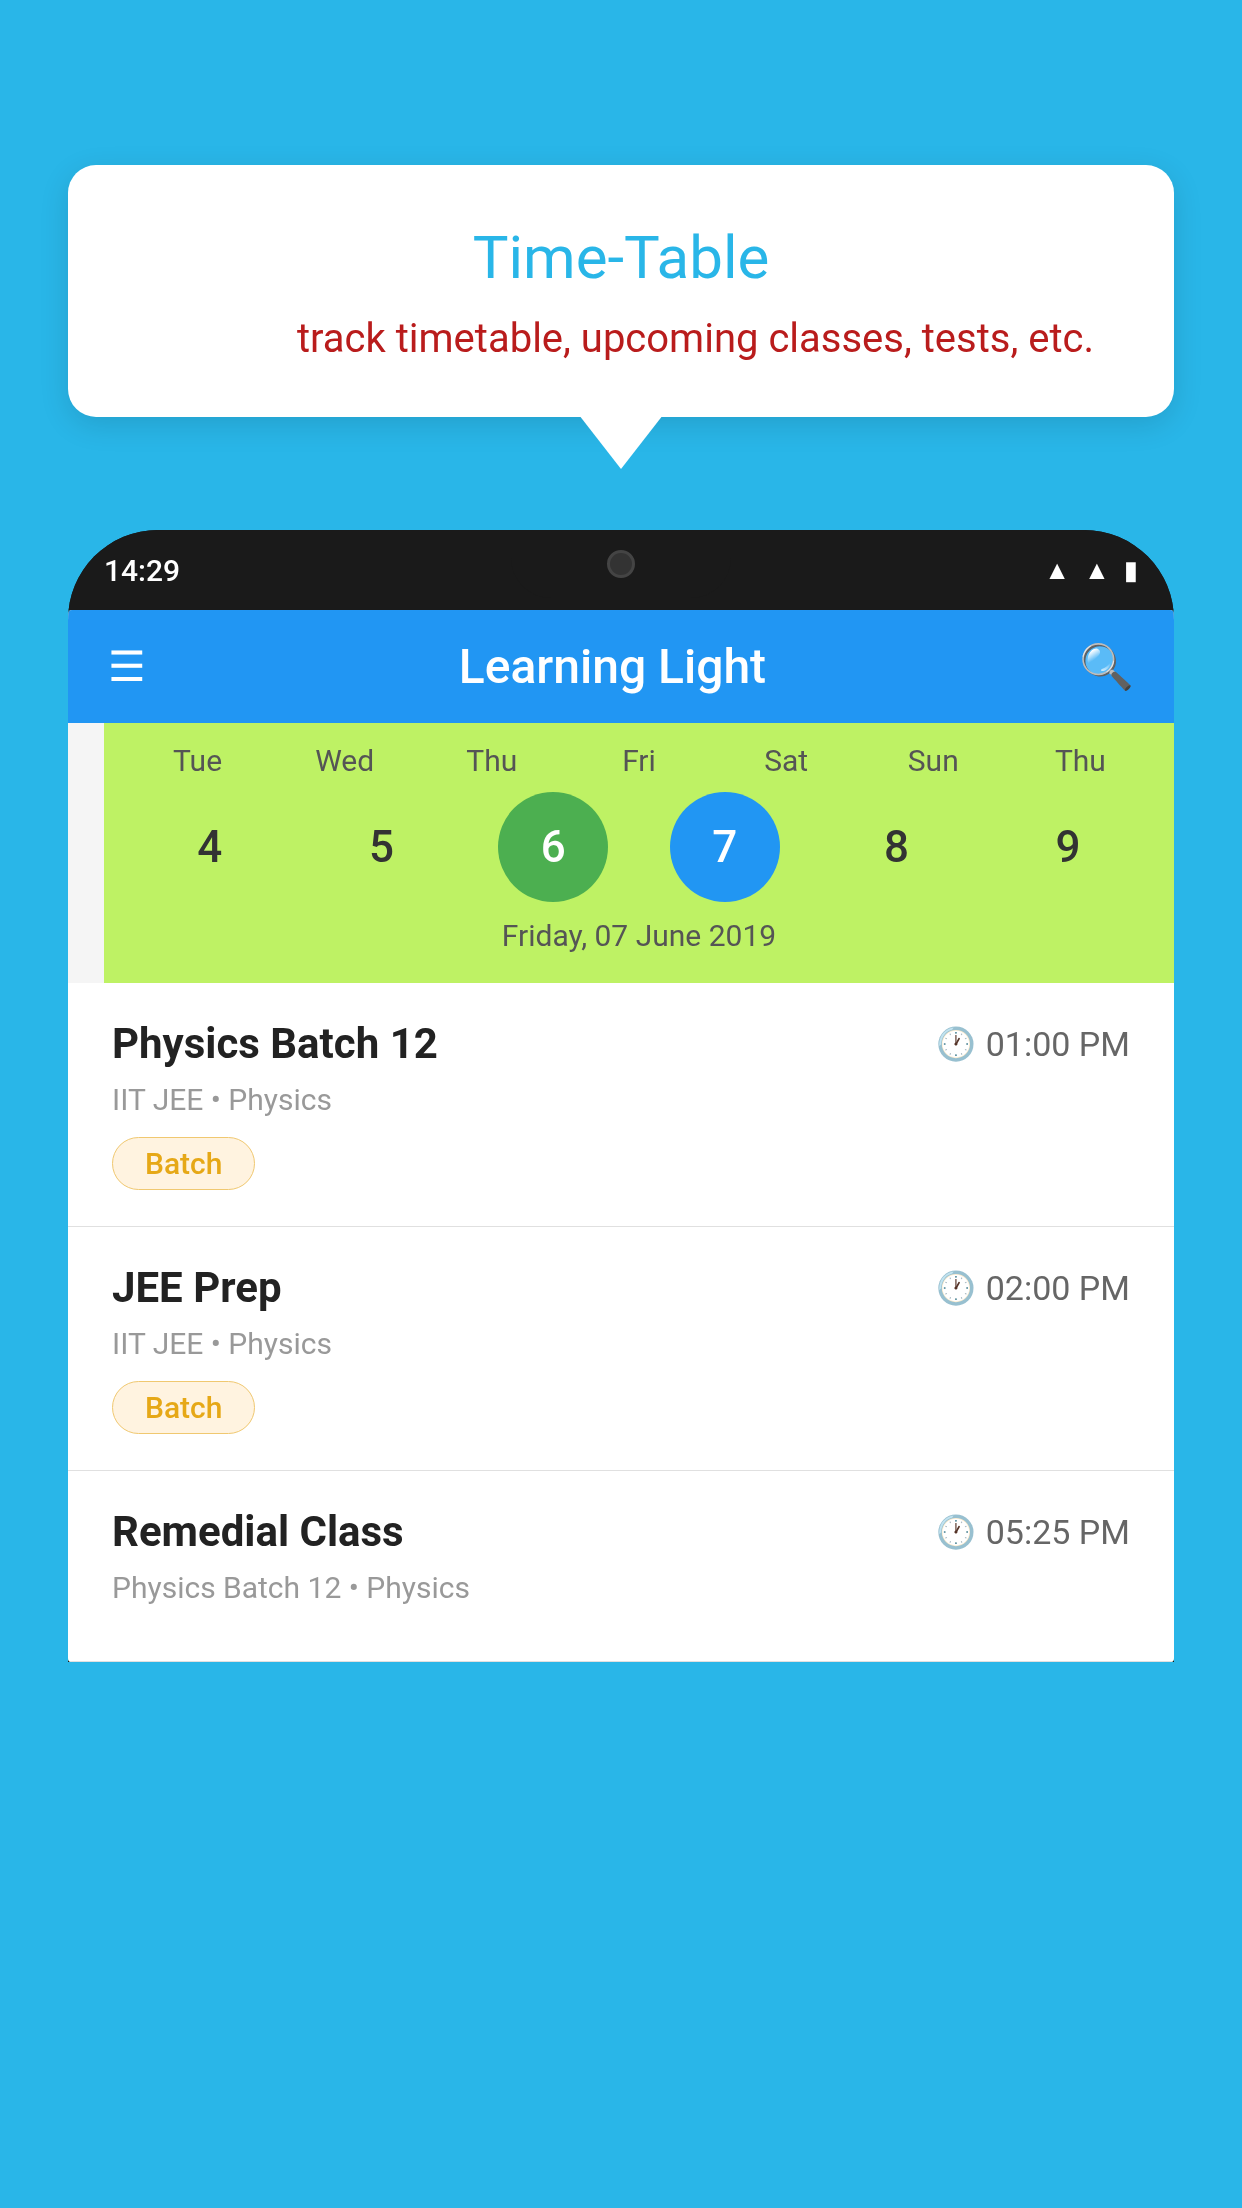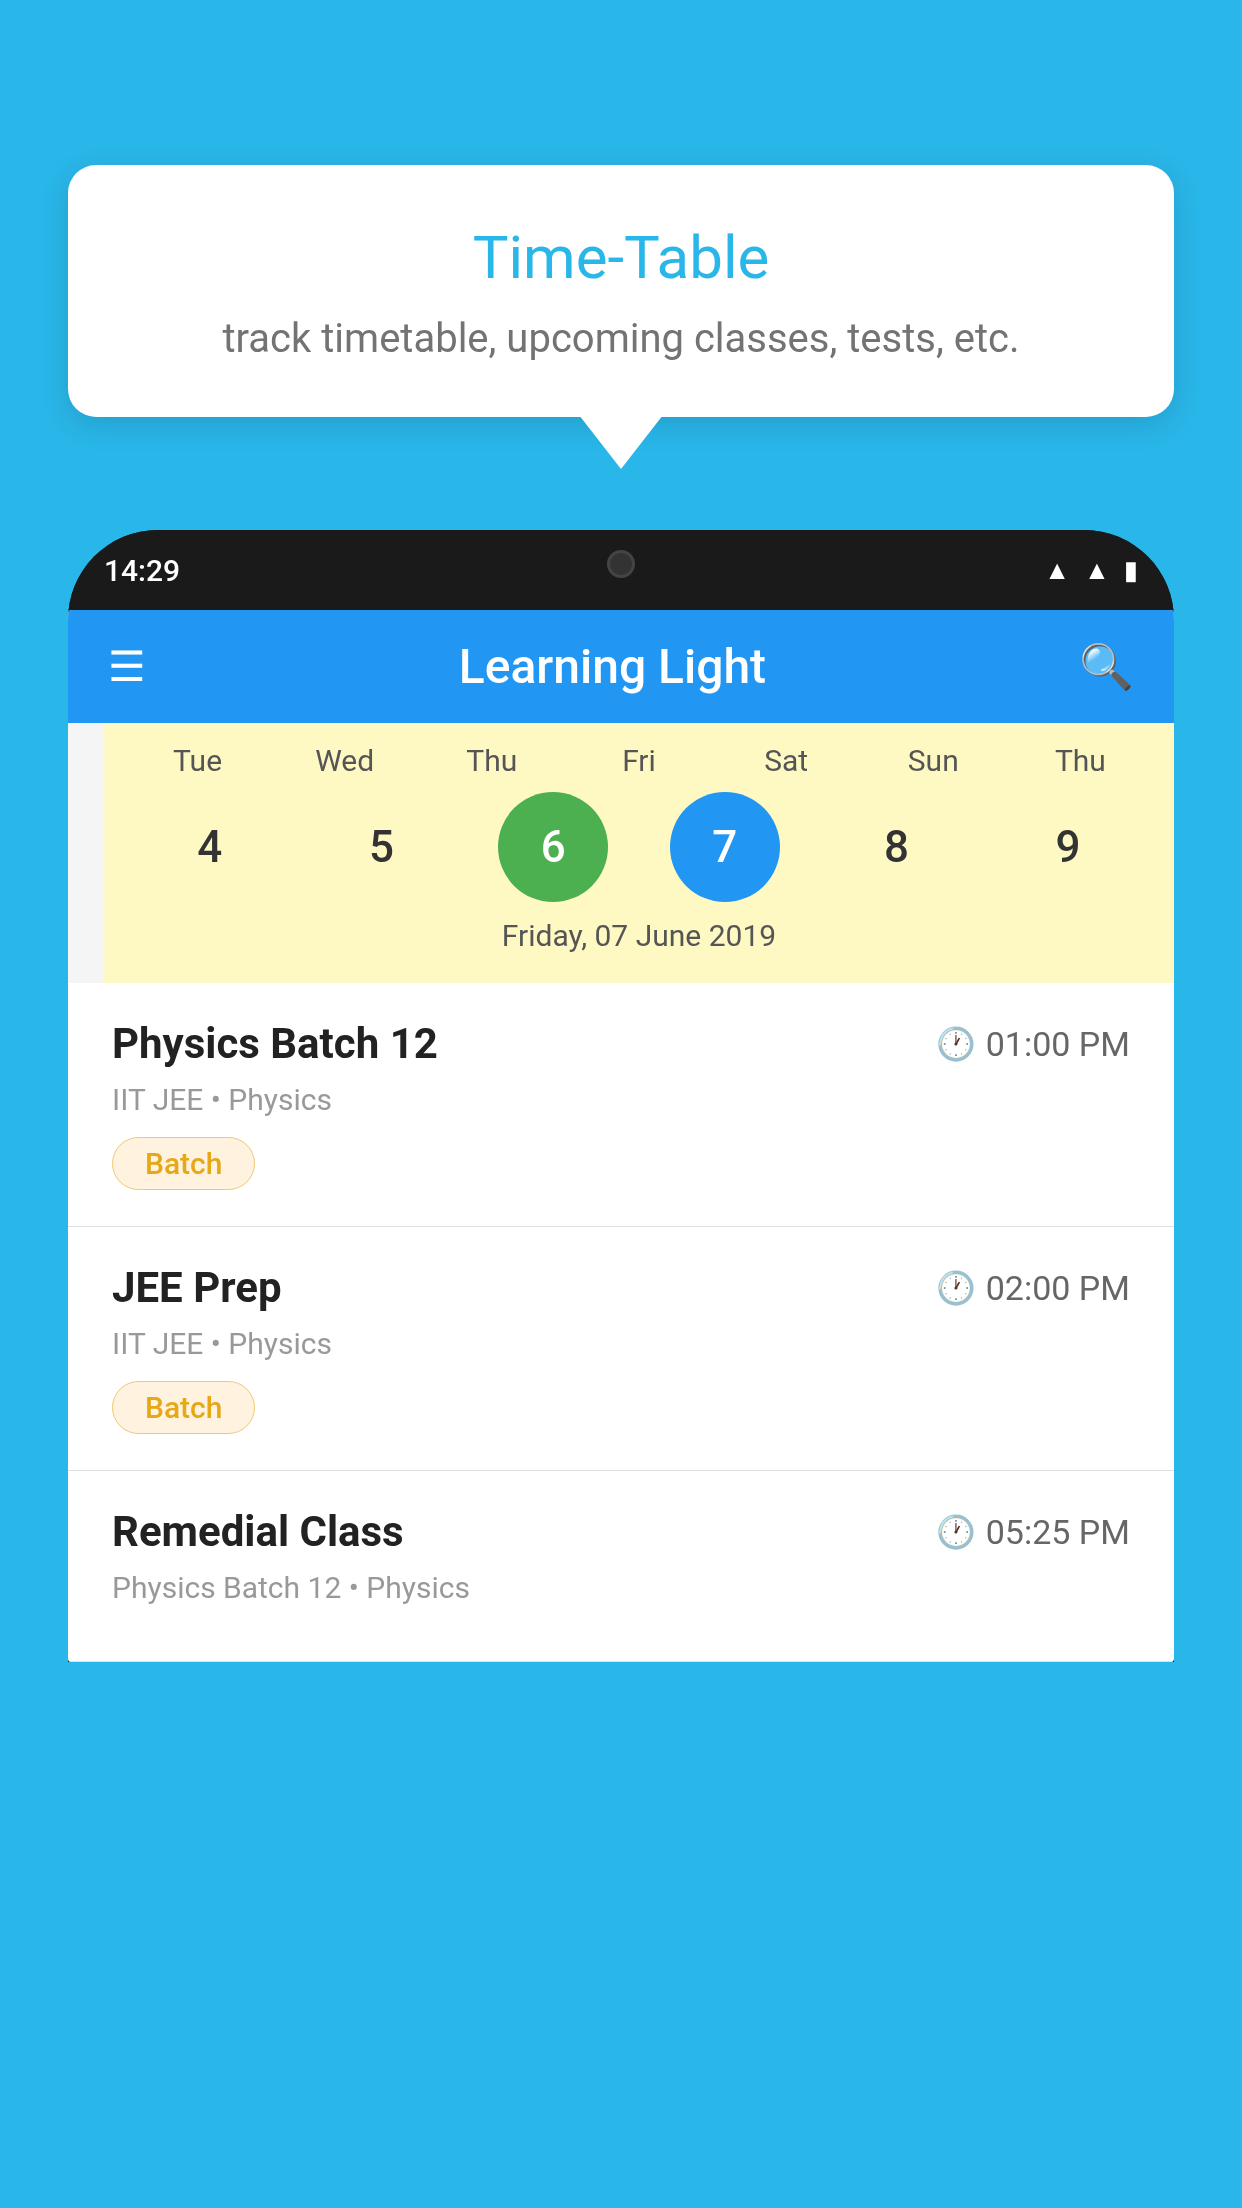--- a/index.html
+++ b/index.html
@@ -43,22 +43,23 @@
     .tooltip-title {
       font-size: 60px;
       font-weight: 400;
       color: #29b6e8;
       line-height: 1.1;
       margin-bottom: 24px;
     }
 
     .tooltip-subtitle {
       font-size: 40px;
-      color: #737373;
+      color: #b91c1c;
       font-weight: 400;
+      text-align: right;
     }
 
     
     .phone-wrapper {
       position: absolute;
       top: 530px;
       left: 68px;
       right: 68px;
       bottom: 0;
     }
@@ -152,21 +153,21 @@
       line-height: 1;
     }
 
     .search-icon-btn {
       color: white;
       font-size: 44px;
     }
 
     
     .calendar-strip {
-      background: #fef9c3;
+      background: #bef264;
       padding: 20px 0 10px;
       margin-left: 36px;
     }
 
     .day-labels {
       display: flex;
       justify-content: space-around;
       padding: 0 20px;
       margin-bottom: 14px;
     }

